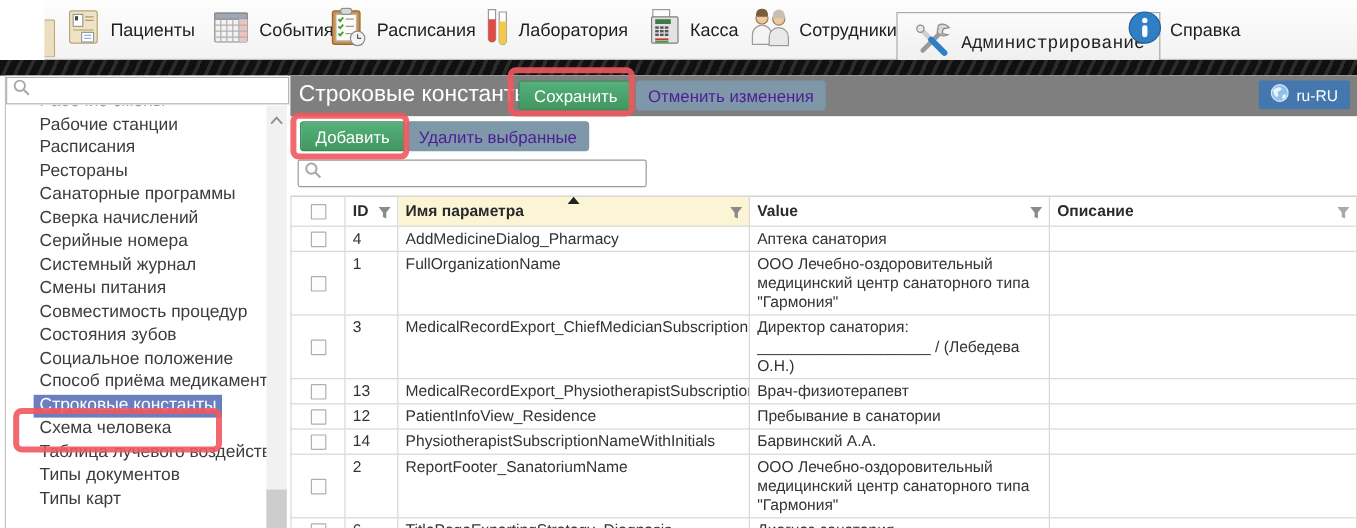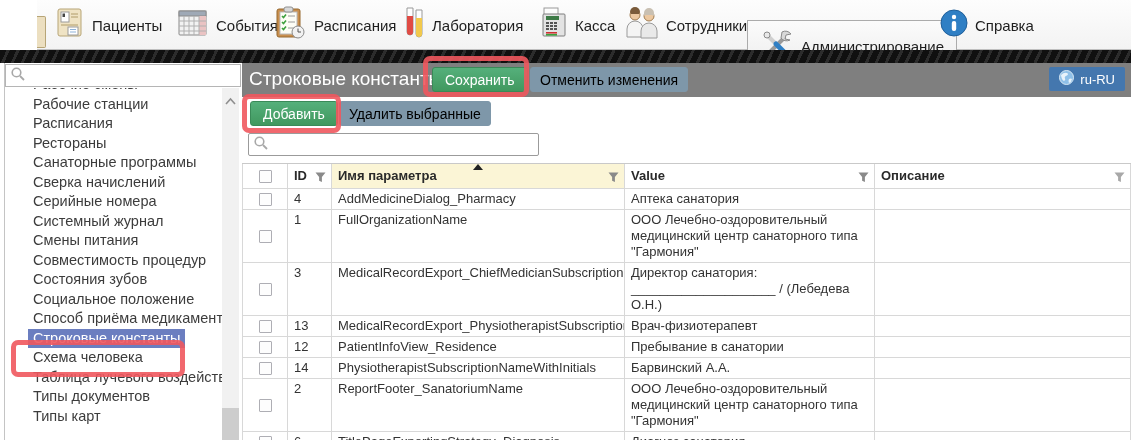--- a/index.html
+++ b/index.html
@@ -38,21 +38,21 @@
   .side-scroll .chev { position:absolute; left:3px; top:4px; }
   .side-thumb { position:absolute; left:0; bottom:0; width:17px; height:32px; background:#cdcdcd; }
 
   
   .main { position:absolute; left:242px; top:63px; width:889px; height:377px; background:#fff; }
   .hdr-bar { position:absolute; left:0; top:0; width:889px; height:34px; background:#7f7f7f; }
   .page-title { position:absolute; left:7px; top:5px; font-size:19px; color:#fff; white-space:nowrap; }
   .btn { display:inline-flex; align-items:center; justify-content:center; height:25px;
     font-size:14px; border-radius:3px; cursor:pointer; white-space:nowrap; }
   .btn-green { background:linear-gradient(#55b07b,#41985f); border:1px solid #3a8a58; color:#fff; padding:0 12px; }
-  .btn-disabled { background:#7e97a9; color:#000000; padding:0 9px; border:1px solid #7e97a9; }
+  .btn-disabled { background:#7e97a9; color:#4c1d95; padding:0 9px; border:1px solid #7e97a9; }
   .btn-save { position:absolute; left:190px; top:4px; }
   .btn-cancel { position:absolute; left:288px; top:4px; }
   .locale-badge { position:absolute; right:6px; top:4px; height:24px; background:#4477ae; border-radius:2px;
     color:#fff; font-size:13px; display:flex; align-items:center; gap:6px; padding:0 10px; cursor:pointer; }
 
   .actions-row { position:absolute; left:0; top:34px; width:889px; height:33px; background:#fff; }
   .btn-add { position:absolute; left:8px; top:4px; }
   .btn-del { position:absolute; left:97px; top:4px; }
 
   .tbl-search { position:absolute; left:6px; top:70px; width:291px; height:23px;
@@ -182,21 +182,21 @@
           <circle cx="10" cy="8" r="5" fill="#ecc8a0" stroke="#a07c50"></circle>
           <path d="M5 5 a5 5 0 0 1 10 0 l-1 2 -8 0 Z" fill="#7a5b3a"></path>
           <path d="M2 30 v-8 a8 8 0 0 1 16 0 v8 Z" fill="#f4f4f4" stroke="#9a9a9a"></path>
           <circle cx="24" cy="9" r="5" fill="#ecc8a0" stroke="#a07c50"></circle>
           <path d="M19 6 a5 5 0 0 1 10 0 l0 3 -2-1 -6 0 -2 1 Z" fill="#c9c0b2"></path>
           <path d="M16 31 v-7 a8 8 0 0 1 16 0 v7 Z" fill="#e9e9e9" stroke="#9a9a9a"></path>
         </svg></span>
     <span class="lbl">Сотрудники</span>
   </div>
 
-  <div class="tb-item selected" style="left:710px; top:20px; height:53px;">
+  <div class="tb-item selected" style="left:710px; top:10px; height:53px;font-family:Liberation Mono, monospace;">
     <span><svg width="34" height="34" viewBox="0 0 34 34">
           <g stroke="#9a9a9a" stroke-width="4" fill="none" stroke-linecap="round">
             <line x1="9" y1="25" x2="24" y2="10"></line>
           </g>
           <path d="M22 4 a7 7 0 0 1 9 2 l-5 1 -1 4 5 1 a7 7 0 0 1 -9-2 Z" fill="#d8d8d8" stroke="#8a8a8a"></path>
           <g stroke-linecap="round">
             <line x1="8" y1="8" x2="17" y2="17" stroke="#cfcfcf" stroke-width="4"></line>
             <line x1="16" y1="16" x2="27" y2="27" stroke="#2f7fc4" stroke-width="5"></line>
           </g>
           <circle cx="7" cy="7" r="3" fill="#e8e8e8" stroke="#8a8a8a"></circle>

